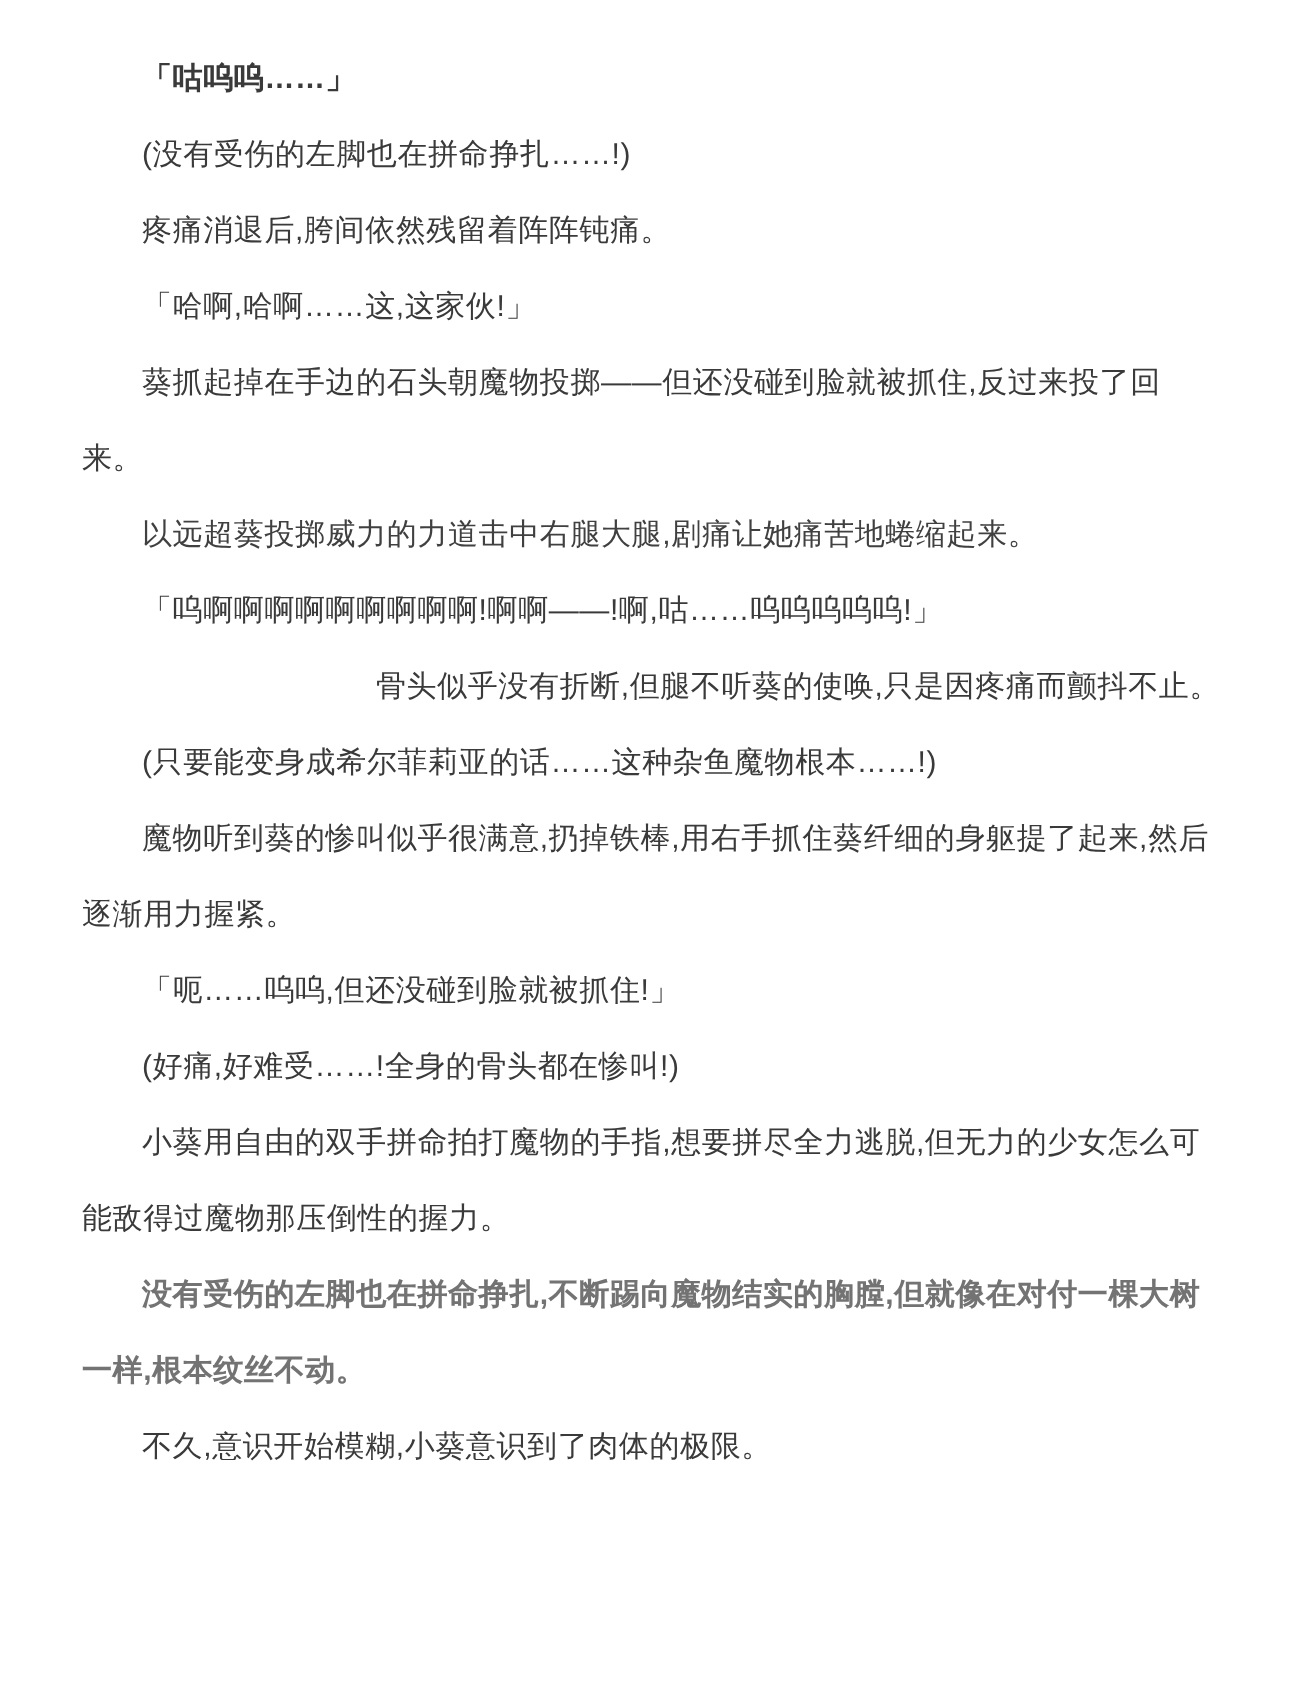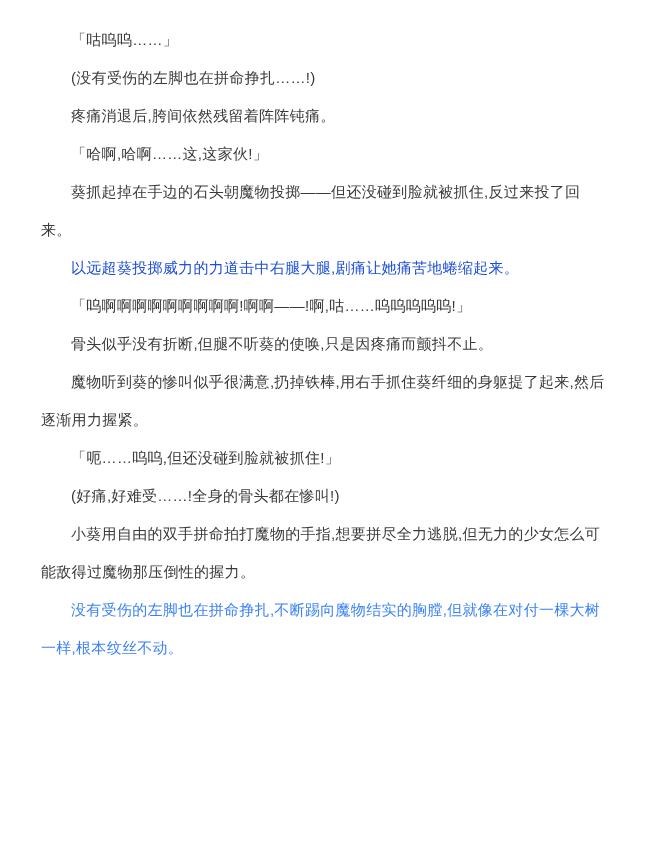--- a/index.html
+++ b/index.html
@@ -29,26 +29,28 @@
     letter-spacing: 0.3px;
     color: #3a3a3a;
     text-align: left;
     word-break: break-all;
   }
 </style>
 </head>
 <body style="background: rgb(255, 255, 255);">
 
 <main class="reader-page">
-  <p style="color: rgb(58, 58, 58);">「咕呜呜……」</p>
+  <p style="color: rgb(58, 58, 58); font-weight: bold;">「咕呜呜……」</p>
   <p style="color: rgb(58, 58, 58);">(没有受伤的左脚也在拼命挣扎……!)</p>
   <p style="color: rgb(58, 58, 58);">疼痛消退后,胯间依然残留着阵阵钝痛。</p>
   <p style="color: rgb(58, 58, 58);">「哈啊,哈啊……这,这家伙!」</p>
   <p style="color: rgb(58, 58, 58);">葵抓起掉在手边的石头朝魔物投掷——但还没碰到脸就被抓住,反过来投了回来。</p>
-  <p style="color: #1d4ed8;">以远超葵投掷威力的力道击中右腿大腿,剧痛让她痛苦地蜷缩起来。</p>
+  <p style="color: #404040;">以远超葵投掷威力的力道击中右腿大腿,剧痛让她痛苦地蜷缩起来。</p>
   <p style="color: rgb(58, 58, 58);">「呜啊啊啊啊啊啊啊啊啊!啊啊——!啊,咕……呜呜呜呜呜!」</p>
-  <p style="color: rgb(58, 58, 58);">骨头似乎没有折断,但腿不听葵的使唤,只是因疼痛而颤抖不止。</p>
+  <p style="color: rgb(58, 58, 58); text-align: right;">骨头似乎没有折断,但腿不听葵的使唤,只是因疼痛而颤抖不止。</p>
+  <p style="color: rgb(58, 58, 58);">(只要能变身成希尔菲莉亚的话……这种杂鱼魔物根本……!)</p>
   <p style="color: rgb(58, 58, 58);">魔物听到葵的惨叫似乎很满意,扔掉铁棒,用右手抓住葵纤细的身躯提了起来,然后逐渐用力握紧。</p>
   <p style="color: rgb(58, 58, 58);">「呃……呜呜,但还没碰到脸就被抓住!」</p>
   <p style="color: rgb(58, 58, 58);">(好痛,好难受……!全身的骨头都在惨叫!)</p>
   <p style="color: rgb(58, 58, 58);">小葵用自由的双手拼命拍打魔物的手指,想要拼尽全力逃脱,但无力的少女怎么可能敌得过魔物那压倒性的握力。</p>
-  <p style="color: #3b82f6;">没有受伤的左脚也在拼命挣扎,不断踢向魔物结实的胸膛,但就像在对付一棵大树一样,根本纹丝不动。</p>
+  <p style="color: #737373; font-weight: bold;">没有受伤的左脚也在拼命挣扎,不断踢向魔物结实的胸膛,但就像在对付一棵大树一样,根本纹丝不动。</p>
+  <p style="color: rgb(58, 58, 58);">不久,意识开始模糊,小葵意识到了肉体的极限。</p>
 </main>
 
 </body></html>

